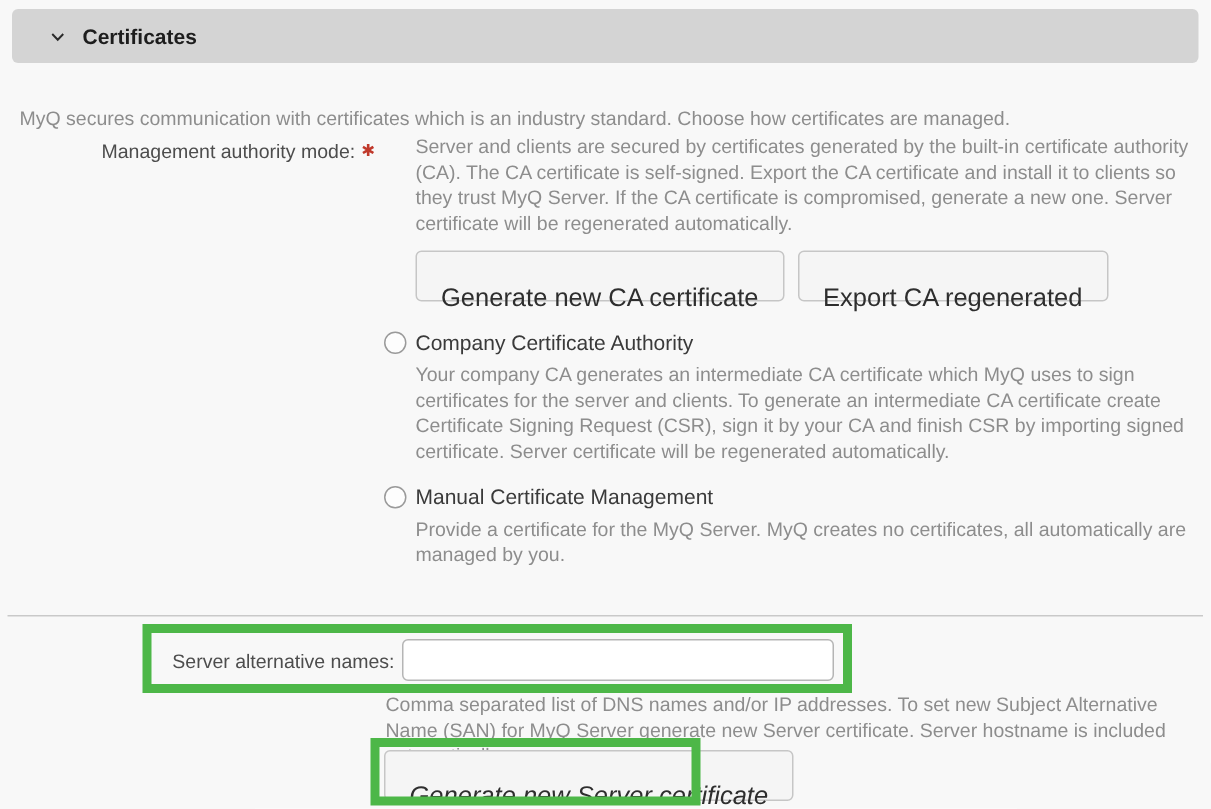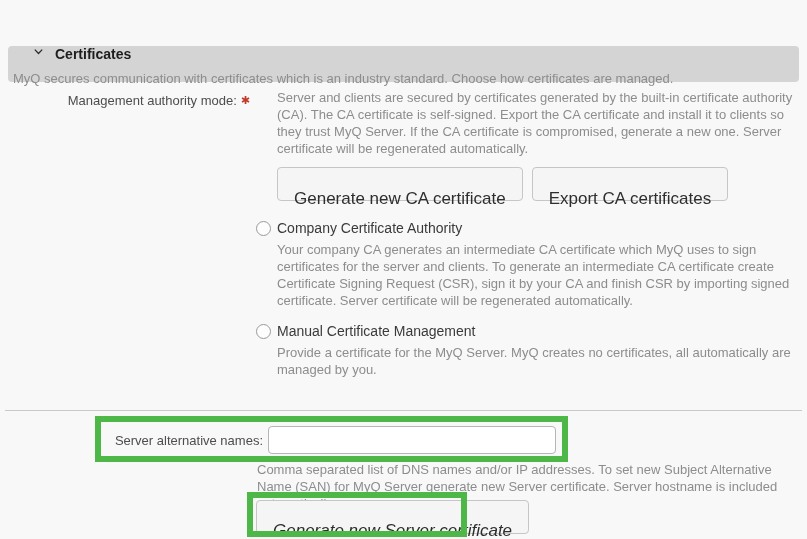--- a/index.html
+++ b/index.html
@@ -12,24 +12,23 @@
     width:807px;height:539px;
     background:#f8f8f8;
     overflow:hidden;
     font-size:13px;
     color:#3c3c3c;
   }
   
   .panel-header{
     position:absolute;left:8px;top:6px;right:8px;height:36px;
     background:#d4d4d4;border-radius:4px;
-    display:flex;
+    display:flex;align-items:center;
     padding-left:25px;box-sizing:border-box;
     cursor:pointer;
-    margin-top:40px;
   }
   .chevron{width:11px;height:11px;margin-right:11px;display:inline-block;}
   .chevron svg{display:block;}
   .panel-title{font-weight:bold;font-size:14px;color:#1d1d1d;}
   
   .intro{
     position:absolute;left:13px;top:70px;right:14px;
     color:#8d8d8d;font-size:13px;line-height:17px;
   }
   
@@ -116,21 +115,21 @@
     <span>Management authority mode:</span><span class="required">✱</span>
   </div>
 
   <div class="options">
 
     <div class="option">
       <div class="option-body">
         <div class="option-desc">Server and clients are secured by certificates generated by the built-in certificate authority (CA). The CA certificate is self-signed. Export the CA certificate and install it to clients so they trust MyQ Server. If the CA certificate is compromised, generate a new one. Server certificate will be regenerated automatically.</div>
         <div class="btn-row">
           <button class="btn">Generate new CA certificate</button>
-          <button class="btn">Export CA certificates</button>
+          <button class="btn">Export CA regenerated</button>
         </div>
       </div>
     </div>
 
     <div class="option">
       <div class="option-head">
         <span class="radio"></span>
         <span class="option-title">Company Certificate Authority</span>
       </div>
       <div class="option-body">

